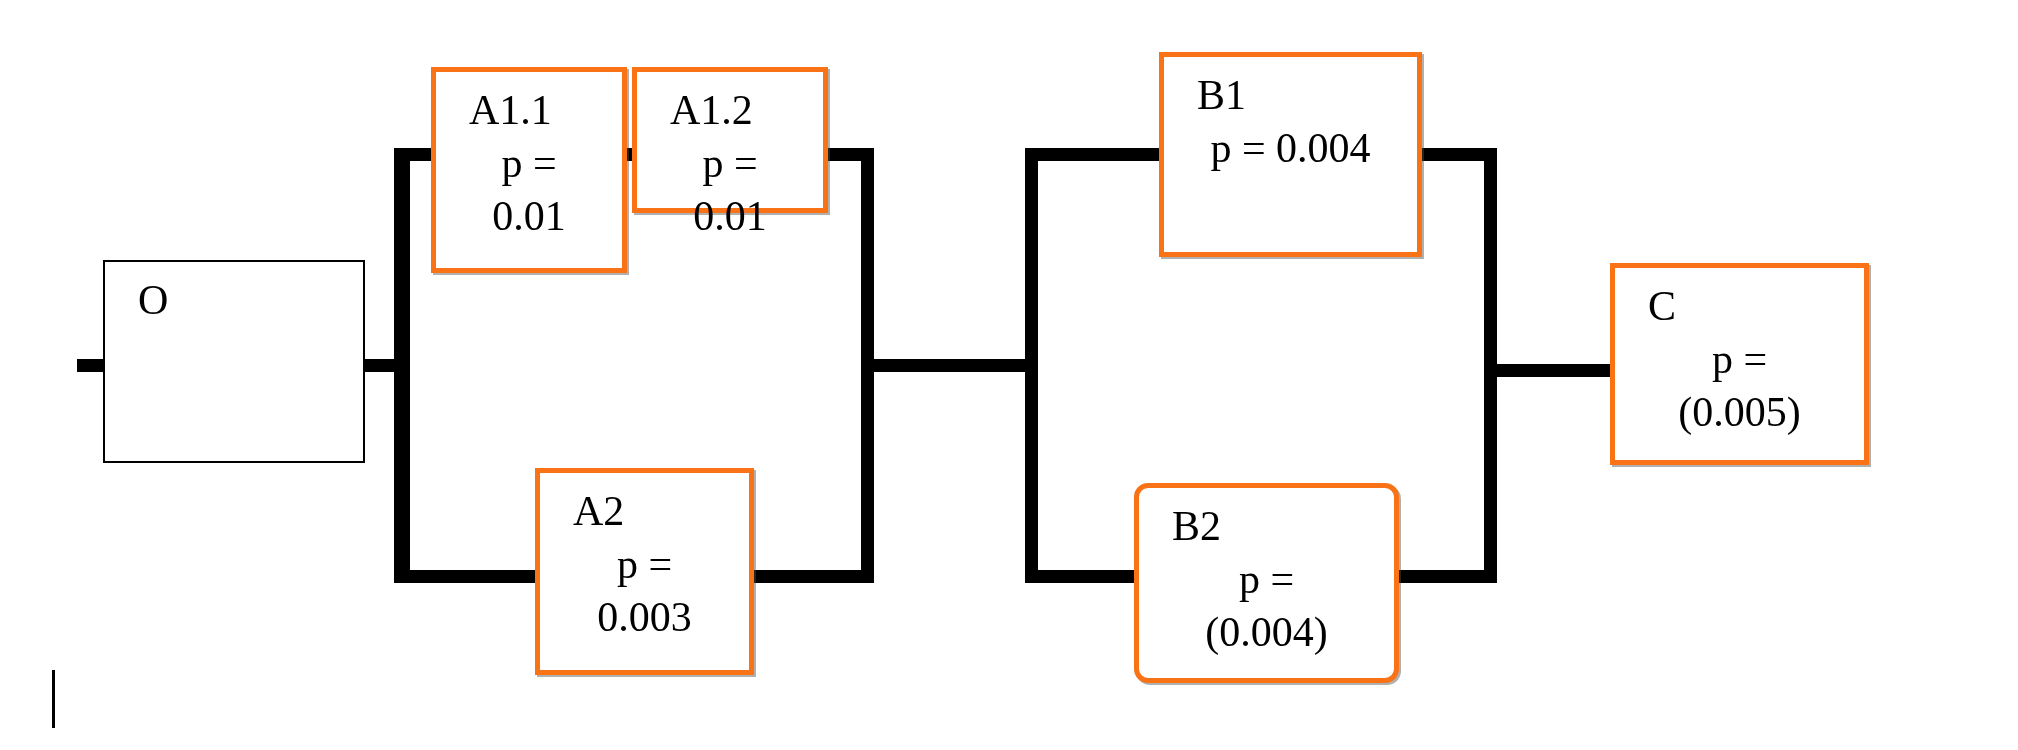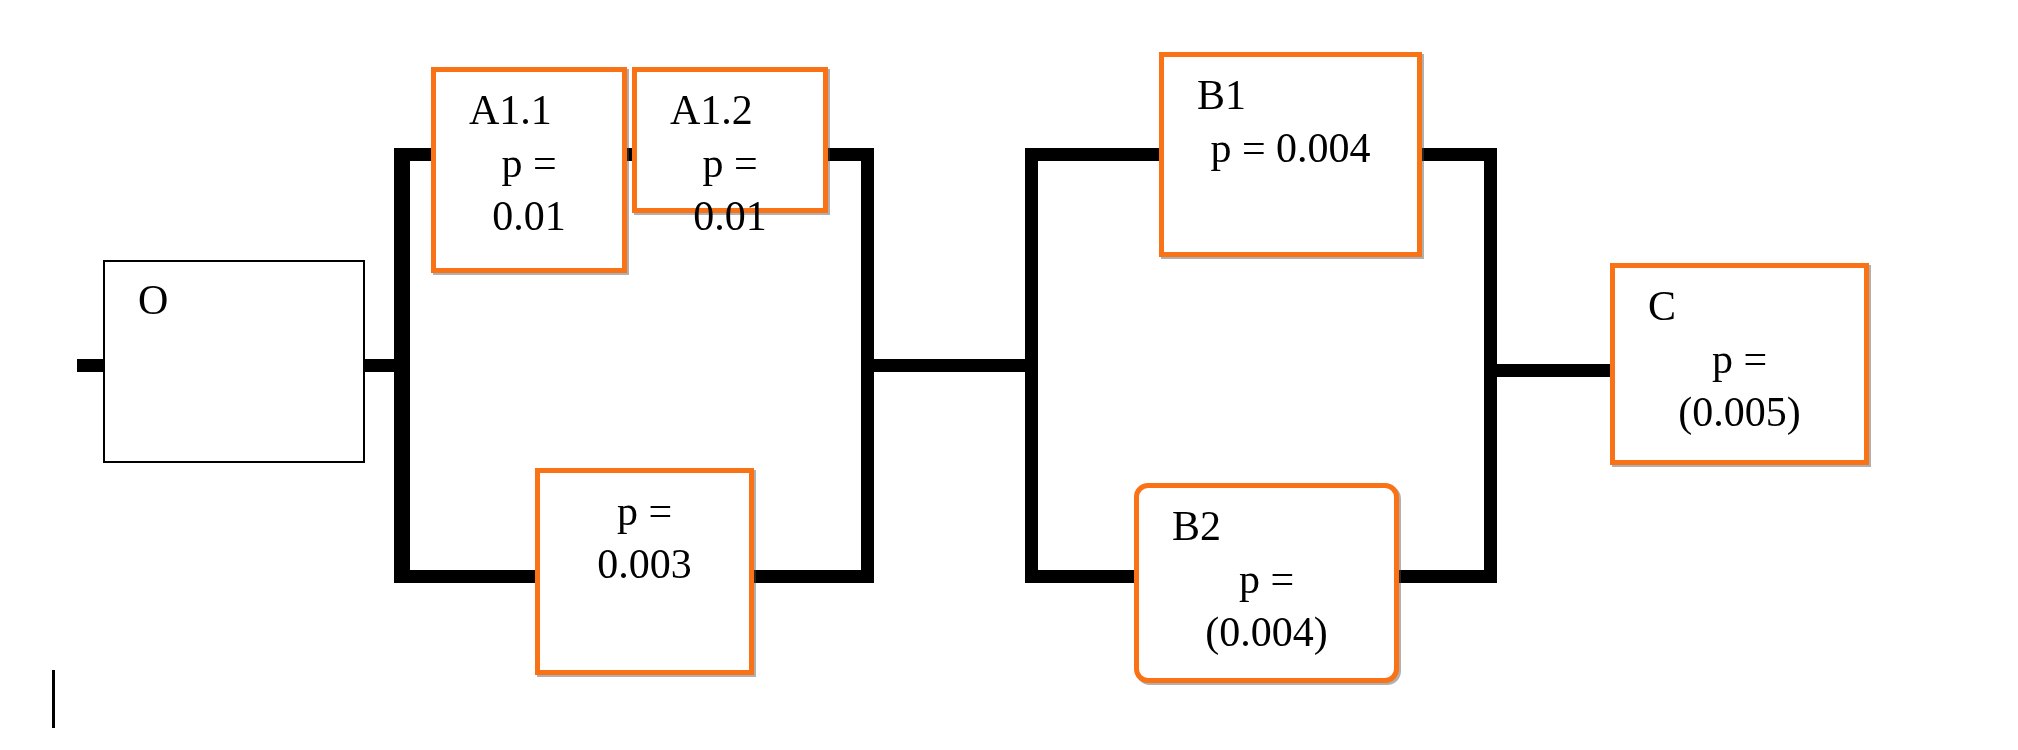--- a/index.html
+++ b/index.html
@@ -75,20 +75,21 @@
     <div class="bval">0.01</div>
   </div>
 
   <div class="block gray" id="blk-a12">
     <div class="bname">A1.2</div>
     <div class="bval">p =</div>
     <div class="bval">0.01</div>
   </div>
 
   <div class="block gray" id="blk-a2">
+    <div class="bname">A2</div>
     <div class="bval">p =</div>
     <div class="bval">0.003</div>
   </div>
 
   <div class="block gray" id="blk-b1">
     <div class="bname">B1</div>
     <div class="bval">p = 0.004</div>
   </div>
 
   <div class="block gray" id="blk-b2">

